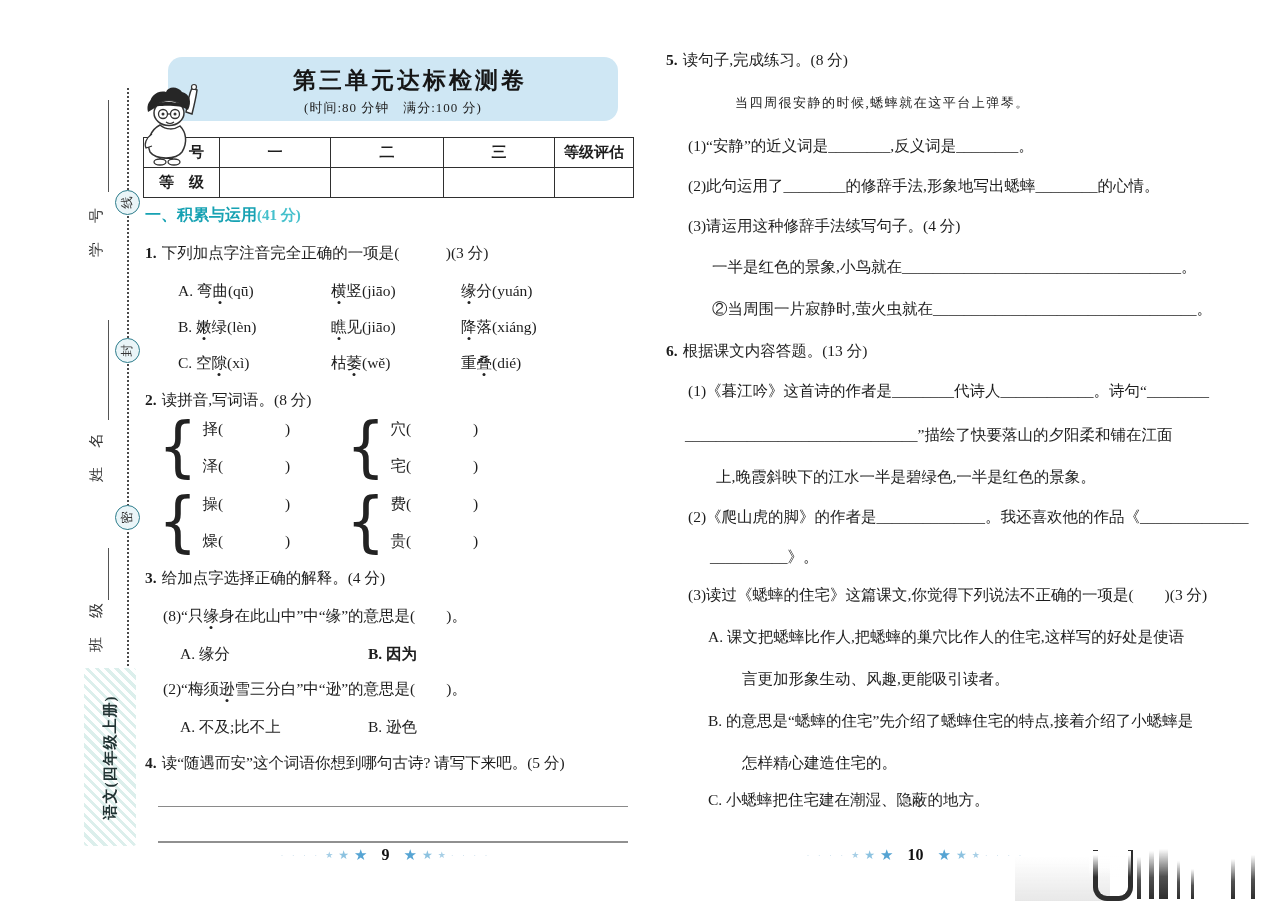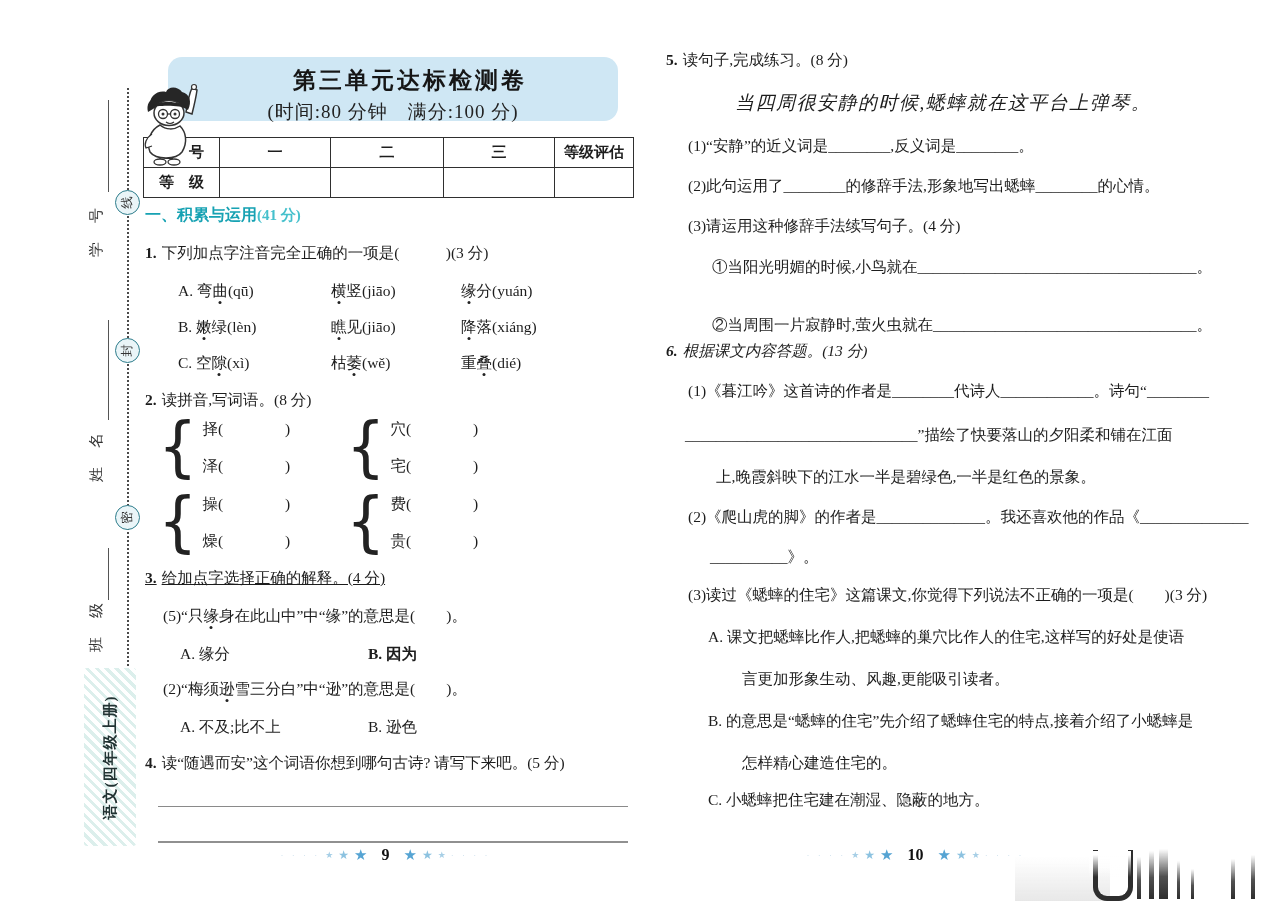--- a/index.html
+++ b/index.html
@@ -20,38 +20,38 @@
   .vlabel{position:absolute;left:60px;width:72px;text-align:center;transform:rotate(-90deg);
     font-size:15px;color:#333;letter-spacing:2px;}
   .fieldline{position:absolute;left:108px;width:1px;background:#555;}
   #banner{position:absolute;left:84px;top:668px;width:52px;height:178px;border-radius:3px;
     background:repeating-linear-gradient(45deg,#dcefec 0 3px,#ffffff 3px 7px);
     display:flex;align-items:center;justify-content:center;}
   #banner .btxt{transform:rotate(-90deg);white-space:nowrap;font-size:15px;font-weight:600;color:#223333;letter-spacing:1px;}
   
   #hdrbox{position:absolute;left:168px;top:57px;width:450px;height:64px;background:#cfe7f4;border-radius:14px;text-align:center;}
   #hdrbox .title{margin-top:8px;font-size:23px;font-weight:bold;letter-spacing:3px;color:#161616;padding-left:34px;}
-  #hdrbox .subtitle{margin-top:3px;font-size:19px;color:#222;letter-spacing:1px;}
+  #hdrbox .subtitle{margin-top:3px;font-size:13px;color:#222;letter-spacing:1px;}
   #mascot{position:absolute;left:136px;top:82px;z-index:3;}
   
   #scoretable{position:absolute;left:143px;top:137px;border-collapse:collapse;}
   #scoretable td{border:1.5px solid #2f2f2f;height:29px;text-align:center;font-weight:bold;font-size:15px;padding:0;}
   
   .sechead{font-weight:bold;font-size:16px;color:#17a2b3;}
   .secscore{font-size:15px;color:#45c0cc;font-weight:bold;}
   
   .optitem{display:inline-block;}
   .w1{width:153px;} .w2{width:130px;}
   
   .wgroup{position:absolute;display:flex;align-items:center;}
   .brace{font-size:62px;font-weight:400;line-height:1;color:#222;margin-right:5px;
     font-family:"DejaVu Sans",sans-serif;transform:scaleY(1.05);}
   .wcol{display:flex;flex-direction:column;gap:13px;font-size:15.5px;line-height:24px;white-space:nowrap;}
   
-  .quote{font-style:italic;letter-spacing:1.5px;font-size:19px;}
+  .quote{letter-spacing:1.5px;font-size:13px;}
   
   .ansline{position:absolute;left:158px;width:470px;}
   
   .footer{position:absolute;top:846px;display:inline-flex;align-items:center;justify-content:center;gap:5px;}
   .fdots{font-size:9px;color:#c5dbea;letter-spacing:3px;}
   .st1{font-size:9px;color:#a7cfe6;} .st2{font-size:12px;color:#8cc2e0;} .st3{font-size:15px;color:#56a4d3;}
   .fpage{font-weight:bold;font-size:16px;margin:0 9px;color:#111;}
   
   #wmark{position:absolute;right:0;bottom:0;width:265px;height:58px;overflow:hidden;filter:blur(.6px);opacity:.88;}
   #wmark .wash{position:absolute;left:0;top:10px;width:95px;height:44px;opacity:.55;
@@ -170,25 +170,25 @@
     </span>
 </div>
 <div class="wgroup" style="left:346px;top:491px;">
   <span class="brace">{</span>
   <span class="wcol">
       <span>费(　　　　)</span>
       <span>贵(　　　　)</span>
     </span>
 </div>
 
-<div class="ln" style="left:145px;top:566px;text-decoration:underline;">
+<div class="ln" style="left:145px;top:566px;">
   <span class="num">3.</span><span>给加点字选择正确的解释。(4 分)</span>
 </div>
 <div class="ln" style="left:163px;top:604px;">
-  <span>(5)“只</span><span class="dt">缘</span><span>身在此山中”中“缘”的意思是(　　)。</span>
+  <span>(8)“只</span><span class="dt">缘</span><span>身在此山中”中“缘”的意思是(　　)。</span>
 </div>
 <div class="ln" style="left:180px;top:642px;"><span>A. 缘分</span></div>
 <div class="ln" style="left:368px;top:642px;font-weight:bold;"><span>B. 因为</span></div>
 <div class="ln" style="left:163px;top:677px;">
   <span>(2)“梅须</span><span class="dt">逊</span><span>雪三分白”中“逊”的意思是(　　)。</span>
 </div>
 <div class="ln" style="left:180px;top:715px;"><span>A. 不及;比不上</span></div>
 <div class="ln" style="left:368px;top:715px;"><span>B. 逊色</span></div>
 
 <div class="ln" style="left:145px;top:751px;">
@@ -209,24 +209,24 @@
     <span class="fdots">· · · ·</span>
 </div>
 
 <div class="ln" style="left:666px;top:48px;">
   <span class="num">5.</span><span>读句子,完成练习。(8 分)</span>
 </div>
 <div class="ln quote" style="left:735px;top:91px;">当四周很安静的时候,蟋蟀就在这平台上弹琴。</div>
 <div class="ln" style="left:688px;top:134px;">(1)“安静”的近义词是________,反义词是________。</div>
 <div class="ln" style="left:688px;top:174px;">(2)此句运用了________的修辞手法,形象地写出蟋蟀________的心情。</div>
 <div class="ln" style="left:688px;top:214px;">(3)请运用这种修辞手法续写句子。(4 分)</div>
-<div class="ln" style="left:712px;top:255px;">①当阳光明媚的时候,小鸟就在____________________________________。</div>
-<div class="ln" style="left:712px;top:297px;margin-top:16px;">②当周围一片寂静时,萤火虫就在__________________________________。</div>
-
-<div class="ln" style="left:666px;top:339px;font-style:italic;">
+<div class="ln" style="left:712px;top:255px;">一半是红色的景象,小鸟就在____________________________________。</div>
+<div class="ln" style="left:712px;top:297px;">②当周围一片寂静时,萤火虫就在__________________________________。</div>
+
+<div class="ln" style="left:666px;top:339px;">
   <span class="num">6.</span><span>根据课文内容答题。(13 分)</span>
 </div>
 <div class="ln" style="left:688px;top:379px;">(1)《暮江吟》这首诗的作者是________代诗人____________。诗句“________</div>
 <div class="ln" style="left:685px;top:423px;">______________________________”描绘了快要落山的夕阳柔和铺在江面</div>
 <div class="ln" style="left:716px;top:465px;">上,晚霞斜映下的江水一半是碧绿色,一半是红色的景象。</div>
 <div class="ln" style="left:688px;top:505px;">(2)《爬山虎的脚》的作者是______________。我还喜欢他的作品《______________</div>
 <div class="ln" style="left:710px;top:545px;">__________》。</div>
 <div class="ln" style="left:688px;top:583px;">(3)读过《蟋蟀的住宅》这篇课文,你觉得下列说法不正确的一项是(　　)(3 分)</div>
 <div class="ln" style="left:708px;top:625px;">A. 课文把蟋蟀比作人,把蟋蟀的巢穴比作人的住宅,这样写的好处是使语</div>
 <div class="ln" style="left:742px;top:667px;">言更加形象生动、风趣,更能吸引读者。</div>

